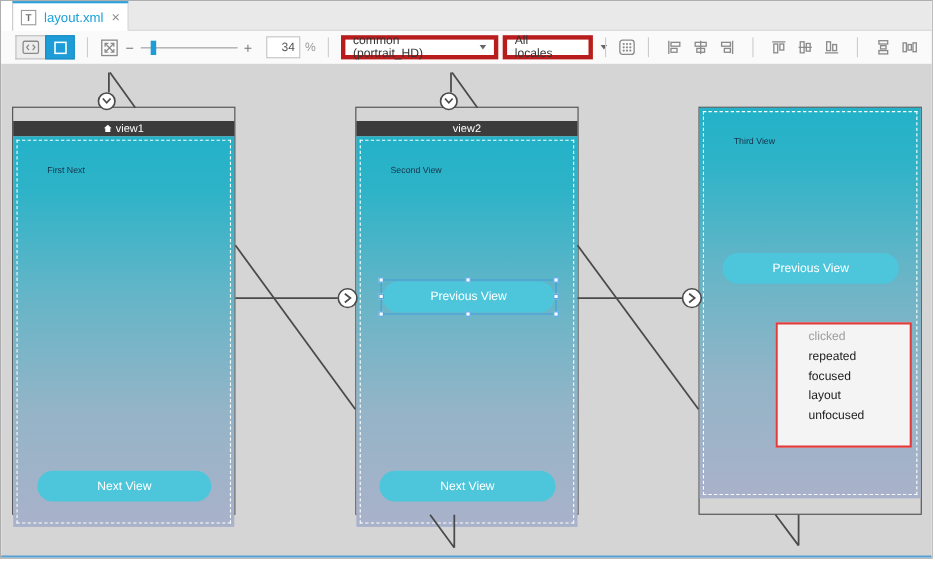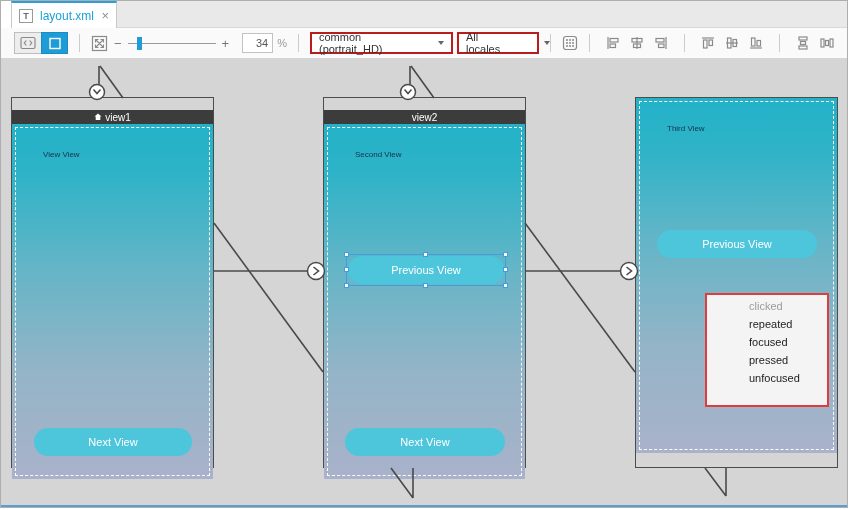--- a/index.html
+++ b/index.html
@@ -20,21 +20,21 @@
   .sep { width:1px; height:18px; background:#cccccc; margin:0 11px; flex:none; }
   .tbtn { width:27px; height:22px; display:flex; align-items:center; justify-content:center; flex:none; }
   .tbtn.src { background:#ededed; border:1px solid #bdbdbd; border-right:none; }
   .tbtn.design { background:#1e9cd7; border:1px solid #1b8cc2; }
   .iconbtn { display:flex; align-items:center; justify-content:center; flex:none; }
   .slider-minus,.slider-plus { color:#777; font-size:13px; margin:0 6px; }
   .slider-track { width:88px; height:1px; background:#9a9a9a; position:relative; }
   .slider-handle { position:absolute; left:9px; top:-6px; width:5px; height:13px; background:#1e9cd7; }
   .zoom-box { width:31px; height:20px; border:1px solid #c2c2c2; background:#fff; font-size:11px; color:#555; text-align:right; padding-right:4px; margin-left:7px; font-family:"Liberation Sans", sans-serif; }
   .zoom-pct { color:#9a9a9a; font-size:11px; margin-left:4px; }
-  .dropdown { height:22px; border:2px solid #b91c1c; background:#fff; display:flex; align-items:center; padding:0 7px; font-size:11px; color:#333; flex:none;gap:44px; }
+  .dropdown { height:22px; border:4px solid #b91c1c; background:#fff; display:flex; align-items:center; padding:0 7px; font-size:11px; color:#333; flex:none;gap:44px; }
   .dd-config { width:143px; }
   .dd-locale { width:82px; margin-left:4px; }
   .dd-arrow { margin-left:auto; width:0; height:0; border-left:3.5px solid transparent; border-right:3.5px solid transparent; border-top:4.5px solid #666; }
   .aicon { margin:0 4px; flex:none; }
 
   
   .canvas { position:relative; height:449px; background:#d5d5d5; border-bottom:2px solid #56a0d4; overflow:hidden; }
   .overlay { position:absolute; left:0; top:0; width:848px; height:449px; z-index:5; pointer-events:none; }
 
   .view { position:absolute; width:203px; height:371px; border:1px solid #4c4c4c; z-index:2; }
@@ -49,21 +49,21 @@
   
   .sel-outline { position:absolute; left:-2px; top:-2px; right:-2px; bottom:-2px; border:1px solid #3f9ede; border-radius:2px; }
   .handle { position:absolute; width:5px; height:5px; background:#fff; border:1px solid #3f9ede; }
   .h-tl{left:-4px;top:-4px}.h-tc{left:calc(50% - 3px);top:-4px}.h-tr{right:-4px;top:-4px}
   .h-ml{left:-4px;top:calc(50% - 3px)}.h-mr{right:-4px;top:calc(50% - 3px)}
   .h-bl{left:-4px;bottom:-4px}.h-bc{left:calc(50% - 3px);bottom:-4px}.h-br{right:-4px;bottom:-4px}
 
   
   .event-popup { position:absolute; left:69px; top:195px; width:124px; height:114px; background:#f4f4f4; border:2px solid #e23b3b; padding-top:2px; z-index:6; }
   .event-popup ul { list-style:none; }
-  .event-popup li { height:18px; line-height:18px; padding-left:42px; font-size:11px; color:#1c1c1c; }
+  .event-popup li { height:18px; line-height:18px; padding-left:28px; font-size:11px; color:#1c1c1c; }
   .event-popup li.disabled { color:#9c9c9c; }
 </style>
 </head>
 <body>
 
 <div class="window">
 
   <div class="tabbar">
     <div class="tab">
       <span class="tab-ticon">T</span>
@@ -190,21 +190,21 @@
 
     <div class="view" style="left:10px; top:39px;">
       <div class="view-header">
         <svg width="8" height="8" viewBox="0 0 8 8">
           <path d="M4 0.5 L7.5 3.5 L6.3 3.5 L6.3 7 L1.7 7 L1.7 3.5 L0.5 3.5 Z" fill="#ffffff"></path>
         </svg>
         <span>view1</span>
       </div>
       <div class="view-body">
         <div class="dash-sel"></div>
-        <div class="vlabel">View View</div>
+        <div class="vlabel">First Next</div>
         <div class="vbtn btn-bottom">Next View</div>
       </div>
     </div>
 
     <div class="view" style="left:322px; top:39px;">
       <div class="view-header">
         <span>view2</span>
       </div>
       <div class="view-body">
         <div class="dash-sel"></div>
@@ -228,21 +228,21 @@
     <div class="view" style="left:634px; top:39px;">
       <div class="view-body">
         <div class="dash-sel"></div>
         <div class="vlabel">Third View</div>
         <div class="vbtn btn-prev">Previous View</div>
         <div class="event-popup">
           <ul>
             <li class="disabled">clicked</li>
             <li>repeated</li>
             <li>focused</li>
-            <li>pressed</li>
+            <li>layout</li>
             <li>unfocused</li>
           </ul>
         </div>
       </div>
     </div>
 
     <svg class="overlay" viewBox="0 0 848 449">
       <g stroke="#4a4a4a" stroke-width="1.6" fill="none">
 
         <path d="M98 8 L98 26"></path>

